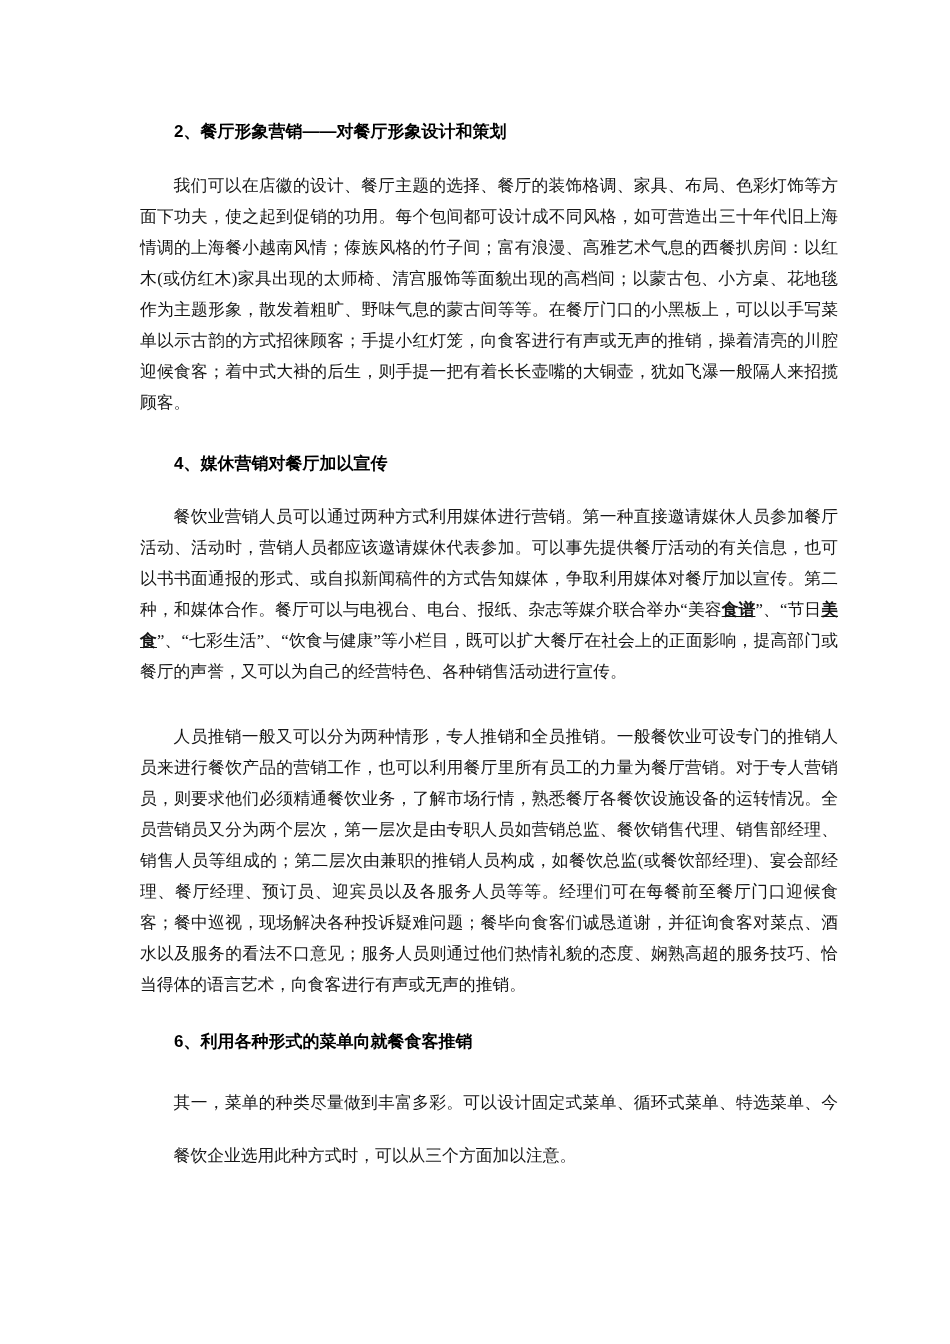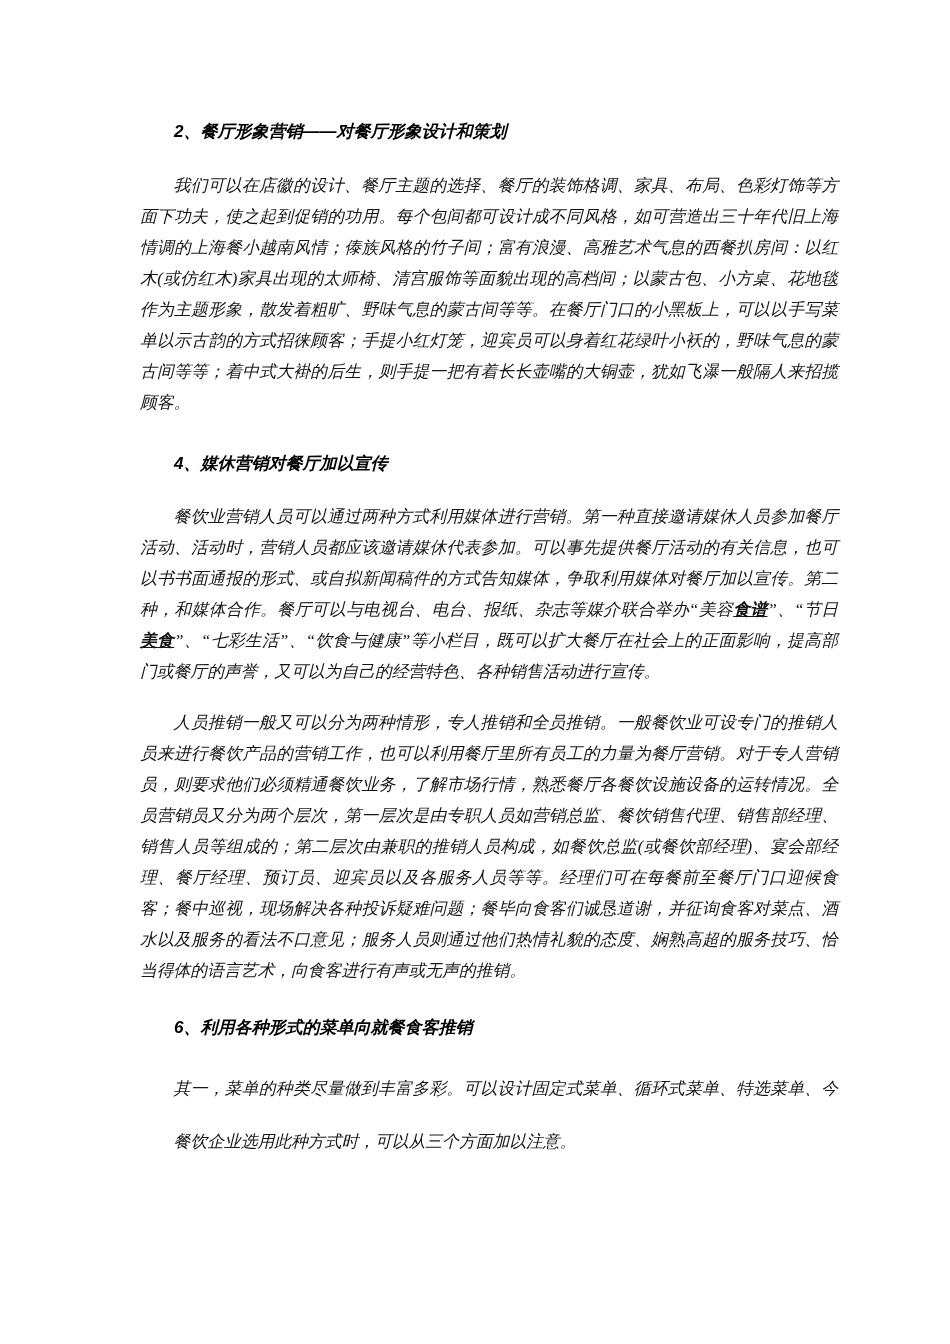--- a/index.html
+++ b/index.html
@@ -4,21 +4,20 @@
 <style>
   * { margin: 0; padding: 0; box-sizing: border-box; }
   html, body { background: #ffffff; }
   .page {
     width: 950px;
     height: 1344px;
     background: #ffffff;
     overflow: hidden;
     color: #151515;
     font-family: "Liberation Serif", "DejaVu Serif", serif;
-    font-style: italic;
   }
   .content {
     padding: 116px 112px 0 140px; 
   }
   .content p {
     font-size: 16.8px;
     line-height: 31px;
     text-align: justify;
     text-indent: 2em;
     word-break: break-all;
@@ -33,32 +32,32 @@
   }
   .content p.fill { text-align-last: justify; }
   .seg-em { font-weight: bold; text-decoration: underline; }
 
   
   [data-name="heading-2"] { margin-top: 0; }
   [data-name="para-1"]    { margin-top: 23px; }
   [data-name="heading-3"] { margin-top: 30px; }
   [data-name="para-2"]    { margin-top: 22px; }
   [data-name="heading-4"] { margin-top: 28px; }
-  [data-name="para-3"]    { margin-top: 20px; }
+  [data-name="para-3"]    { margin-top: 34px; }
   [data-name="heading-5"] { margin-top: 26px; }
   [data-name="para-4"]    { margin-top: 22px; }
   [data-name="para-5"]    { margin-top: 30px; }
 </style>
 </head>
 <body>
 
 <div class="page" data-name="document-page">
   <div class="content" data-name="document-content">
       <p class="heading" data-name="heading-2"><span class="seg" data-name="text-segment">2、餐厅形象营销——对餐厅形象设计和策划</span></p>
-      <p class="para" data-name="para-1"><span class="seg" data-name="text-segment">我们可以在店徽的设计、餐厅主题的选择、餐厅的装饰格调、家具、布局、色彩灯饰等方面下功夫，使之起到促销的功用。每个包间都可设计成不同风格，如可营造出三十年代旧上海情调的上海餐小越南风情；傣族风格的竹子间；富有浪漫、高雅艺术气息的西餐扒房间：以红木(或仿红木)家具出现的太师椅、清宫服饰等面貌出现的高档间；以蒙古包、小方桌、花地毯作为主题形象，散发着粗旷、野味气息的蒙古间等等。在餐厅门口的小黑板上，可以以手写菜单以示古韵的方式招徕顾客；手提小红灯笼，迎宾员可以身着红花绿叶小袄的，野味气息的蒙古间等等；着中式大褂的后生，则手提一把有着长长壶嘴的大铜壶，犹如飞瀑一般隔人来招揽顾客。</span></p>
+      <p class="para" data-name="para-1"><span class="seg" data-name="text-segment">我们可以在店徽的设计、餐厅主题的选择、餐厅的装饰格调、家具、布局、色彩灯饰等方面下功夫，使之起到促销的功用。每个包间都可设计成不同风格，如可营造出三十年代旧上海情调的上海餐小越南风情；傣族风格的竹子间；富有浪漫、高雅艺术气息的西餐扒房间：以红木(或仿红木)家具出现的太师椅、清宫服饰等面貌出现的高档间；以蒙古包、小方桌、花地毯作为主题形象，散发着粗旷、野味气息的蒙古间等等。在餐厅门口的小黑板上，可以以手写菜单以示古韵的方式招徕顾客；手提小红灯笼，向食客进行有声或无声的推销，操着清亮的川腔迎候食客；着中式大褂的后生，则手提一把有着长长壶嘴的大铜壶，犹如飞瀑一般隔人来招揽顾客。</span></p>
       <p class="heading" data-name="heading-3"><span class="seg" data-name="text-segment">4、媒休营销对餐厅加以宣传</span></p>
       <p class="para" data-name="para-2"><span class="seg" data-name="text-segment">餐饮业营销人员可以通过两种方式利用媒体进行营销。第一种直接邀请媒休人员参加餐厅活动、活动时，营销人员都应该邀请媒休代表参加。可以事先提供餐厅活动的有关信息，也可以书书面通报的形式、或自拟新闻稿件的方式告知媒体，争取利用媒体对餐厅加以宣传。第二种，和媒体合作。餐厅可以与电视台、电台、报纸、杂志等媒介联合举办“美容</span><span class="seg-em" data-name="emphasized-term">食谱</span><span class="seg" data-name="text-segment">”、“节日</span><span class="seg-em" data-name="emphasized-term">美食</span><span class="seg" data-name="text-segment">”、“七彩生活”、“饮食与健康”等小栏目，既可以扩大餐厅在社会上的正面影响，提高部门或餐厅的声誉，又可以为自己的经营特色、各种销售活动进行宣传。</span></p>
       <p class="para" data-name="para-3"><span class="seg" data-name="text-segment">人员推销一般又可以分为两种情形，专人推销和全员推销。一般餐饮业可设专门的推销人员来进行餐饮产品的营销工作，也可以利用餐厅里所有员工的力量为餐厅营销。对于专人营销员，则要求他们必须精通餐饮业务，了解市场行情，熟悉餐厅各餐饮设施设备的运转情况。全员营销员又分为两个层次，第一层次是由专职人员如营销总监、餐饮销售代理、销售部经理、销售人员等组成的；第二层次由兼职的推销人员构成，如餐饮总监(或餐饮部经理)、宴会部经理、餐厅经理、预订员、迎宾员以及各服务人员等等。经理们可在每餐前至餐厅门口迎候食客；餐中巡视，现场解决各种投诉疑难问题；餐毕向食客们诚恳道谢，并征询食客对菜点、酒水以及服务的看法不口意见；服务人员则通过他们热情礼貌的态度、娴熟高超的服务技巧、恰当得体的语言艺术，向食客进行有声或无声的推销。</span></p>
       <p class="heading" data-name="heading-5"><span class="seg" data-name="text-segment">6、利用各种形式的菜单向就餐食客推销</span></p>
       <p class="para fill" data-name="para-5"><span class="seg" data-name="text-segment">其一，菜单的种类尽量做到丰富多彩。可以设计固定式菜单、循环式菜单、特选菜单、今</span></p>
       <p class="para" data-name="para-4"><span class="seg" data-name="text-segment">餐饮企业选用此种方式时，可以从三个方面加以注意。</span></p>
     </div>
 </div>
 
 </body></html>

